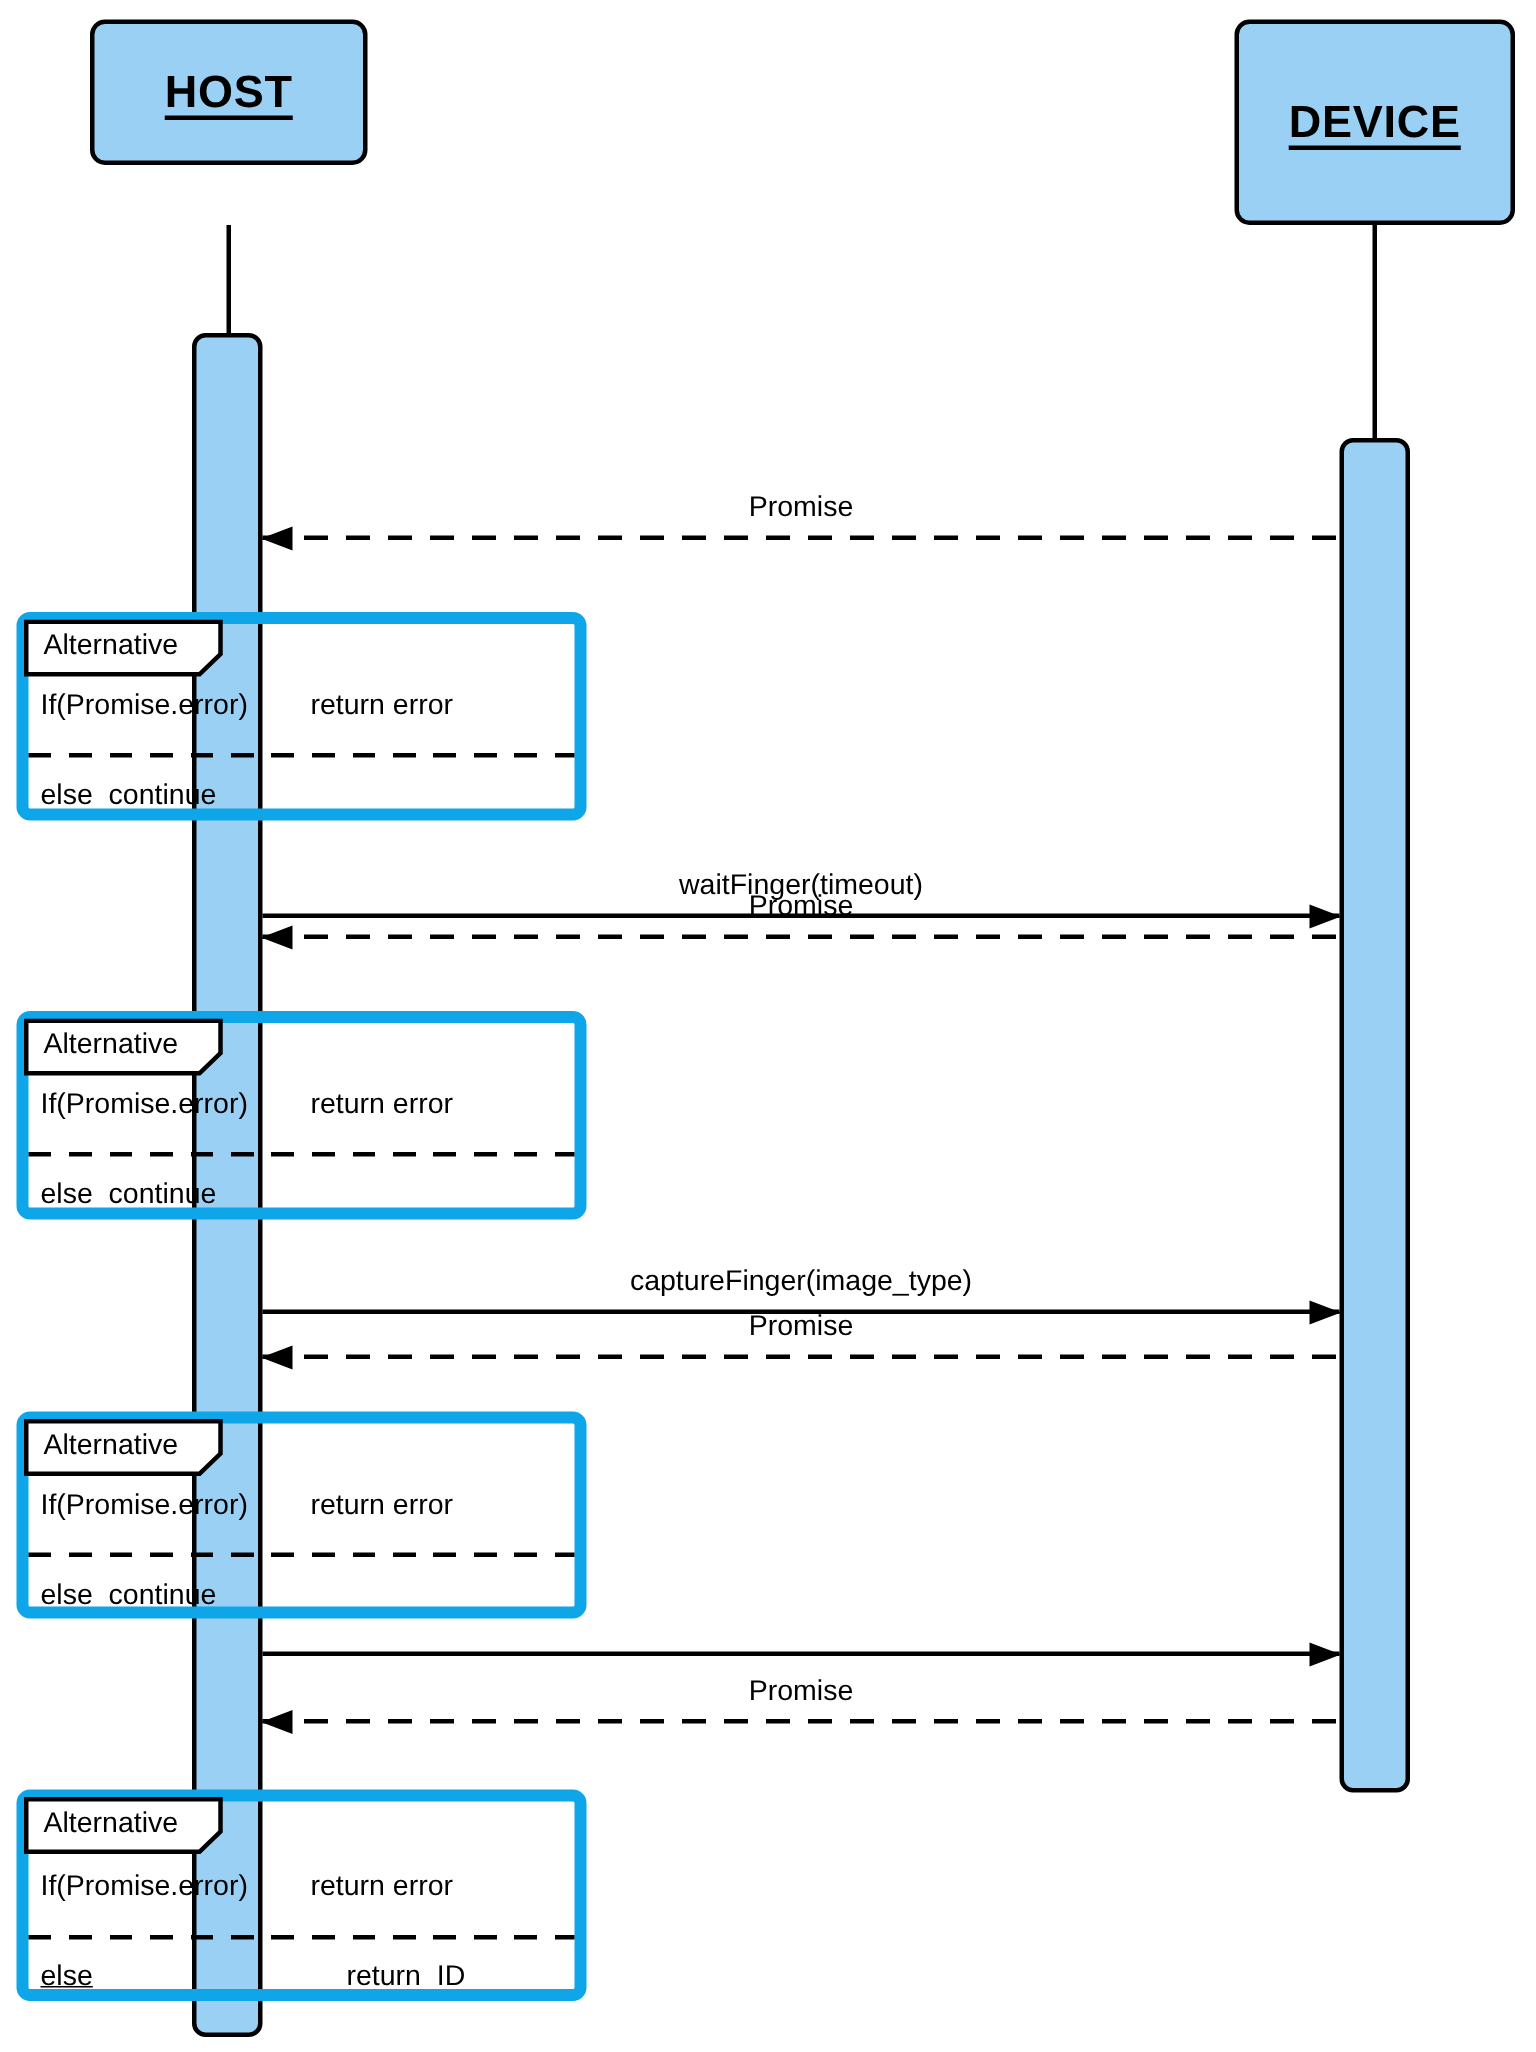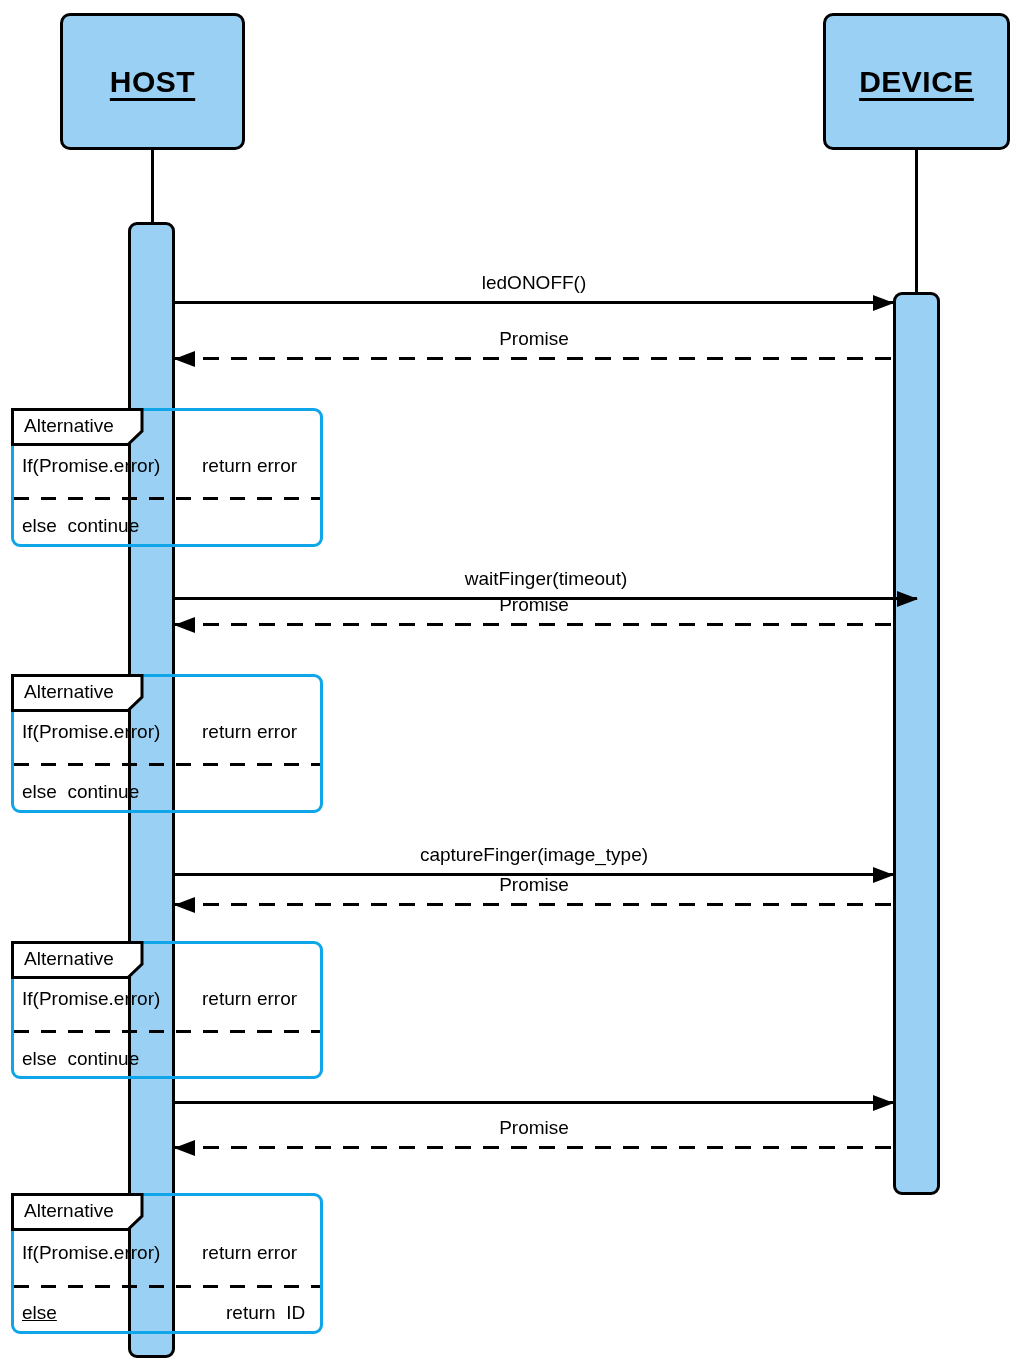--- a/index.html
+++ b/index.html
@@ -45,22 +45,22 @@
     text-decoration: underline;
     text-decoration-thickness: 3px;
     text-underline-offset: 6px;
     letter-spacing: 0.5px;
   }
 
   
   .fragment {
     position: absolute;
     left: 11px;
-    width: 312px;
-    border: 3px solid #0ea5e9;
+    width: 380px;
+    border: 8px solid #0ea5e9;
     border-radius: 9px;
     box-sizing: border-box;
     z-index: 3;
   }
   .frag-label-svg { position: absolute; top: -3px; left: -3px; }
   .frag-operator {
     position: absolute; top: 4px; left: 10px;
     font-size: 19px; white-space: pre; z-index: 4;
   }
   .frag-guard, .frag-else {
@@ -107,21 +107,21 @@
 <body>
 
 <div class="canvas">
 
   <div class="lifeline" style="left:151px; top:150px; height:75px;"></div>
   <div class="lifeline" style="left:915px; top:150px; height:145px;"></div>
 
   <div class="activation" style="left:128px; top:222px; height:1136px;"></div>
   <div class="activation" style="left:893px; top:292px; height:903px;"></div>
 
-  <div class="actor" style="left:60px; top:13px; width:185px; height:137px;">
+  <div class="actor" style="left:60px; top:13px; width:185px; height:97px;">
     <span class="actor-name">HOST</span>
   </div>
   <div class="actor" style="left:823px; top:13px; width:187px; height:137px;">
     <span class="actor-name">DEVICE</span>
   </div>
 
   <div class="fragment" style="top:408px; height:139px;">
     <svg class="frag-label-svg" width="134" height="39" viewBox="0 0 134 39">
       <polygon points="1.5,1.5 131,1.5 131,23 117,36.5 1.5,36.5" fill="#ffffff" stroke="#000000" stroke-width="3"></polygon>
     </svg>
@@ -159,33 +159,28 @@
       <polygon points="1.5,1.5 131,1.5 131,23 117,36.5 1.5,36.5" fill="#ffffff" stroke="#000000" stroke-width="3"></polygon>
     </svg>
     <span class="frag-operator">Alternative</span>
     <span class="frag-guard" style="top:46px;">If(Promise.error)</span>
     <span class="frag-action" style="top:46px;">return error</span>
     <div class="frag-divider" style="top:89px;"></div>
     <span class="frag-else" style="top:106px;text-decoration:underline;">else</span>
     <span class="frag-else-action" style="top:106px;margin-left:24px;">return  ID</span>
   </div>
 
-  <div class="message" style="top:268px;">
-    <span class="msg-label">ledONOFF()</span>
-    <div class="msg-line solid"></div>
-    <div class="arrow-right"></div>
-  </div>
 
   <div class="message" style="top:324px;">
     <span class="msg-label">Promise</span>
     <div class="msg-line dashed"></div>
     <div class="arrow-left"></div>
   </div>
 
-  <div class="message" style="top:564px;padding-left:24px;">
+  <div class="message" style="top:576px;">
     <span class="msg-label">waitFinger(timeout)</span>
     <div class="msg-line solid"></div>
     <div class="arrow-right"></div>
   </div>
 
   <div class="message" style="top:590px;">
     <span class="msg-label">Promise</span>
     <div class="msg-line dashed"></div>
     <div class="arrow-left"></div>
   </div>

